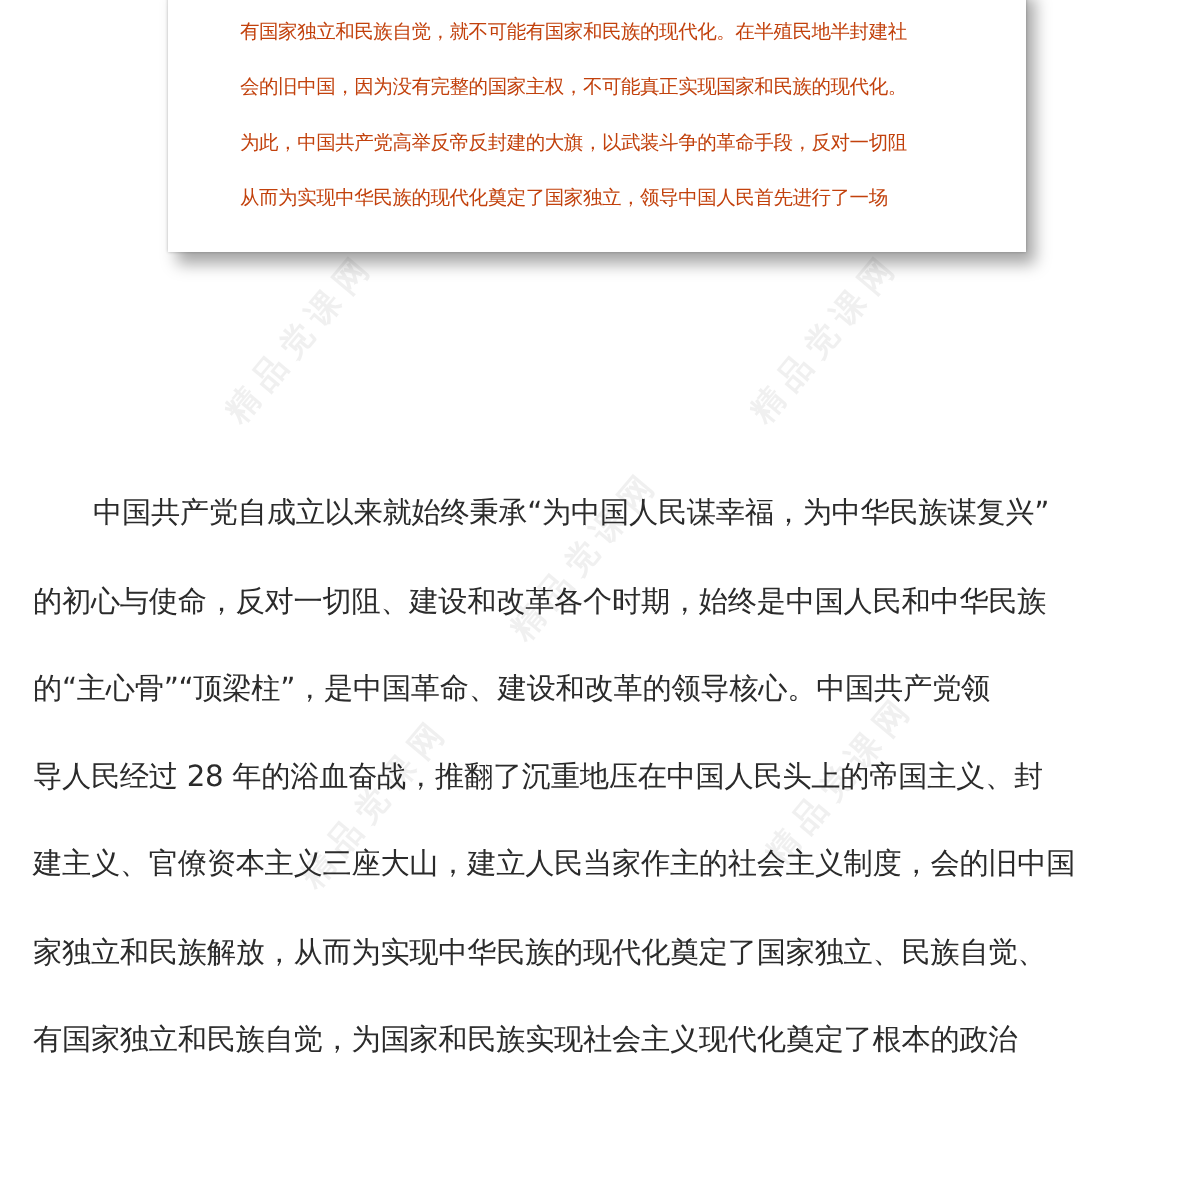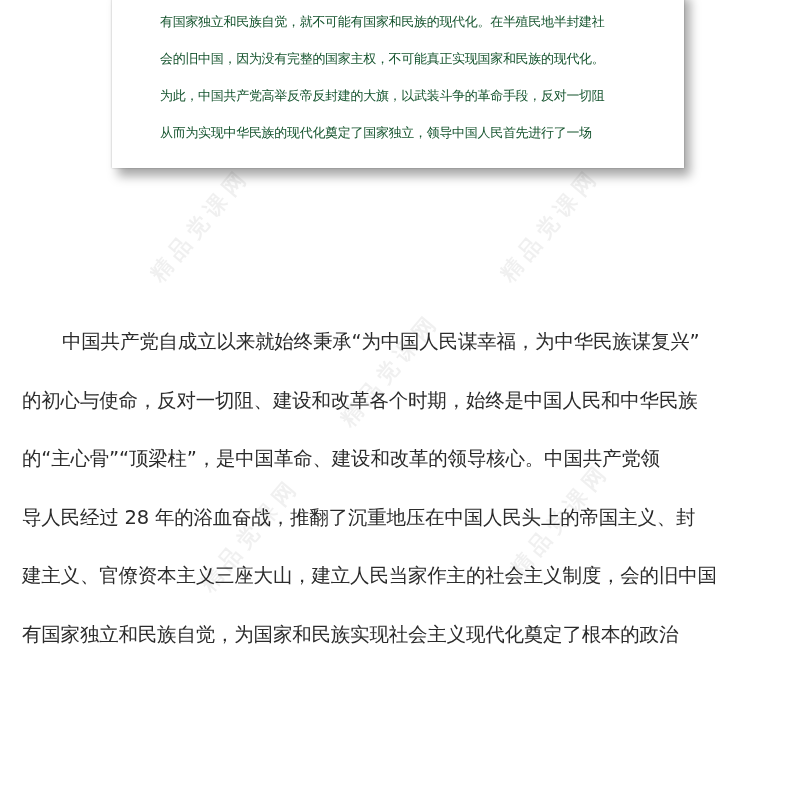--- a/index.html
+++ b/index.html
@@ -14,21 +14,21 @@
     width: 572px; height: 178px;
     background: #ffffff;
     box-shadow: 6px 8px 10px rgba(0,0,0,0.35), 0 0 2px rgba(0,0,0,0.25);
     z-index: 1;
   }
   .card-lines {
     position: absolute; left: 48px; top: 13px; width: 520px;
   }
   .card-line {
     font-size: 13px; line-height: 37px; height: 37px;
-    white-space: nowrap; color: #14532d;
+    white-space: nowrap; color: #c2410c;
     letter-spacing: -0.3px;
   }
   .body-text {
     position: absolute; left: 22px; top: 322px; width: 760px; z-index: 1;
   }
   .body-line {
     font-size: 19.5px; height: 58.5px; line-height: 40px;
     white-space: nowrap; color: #2b2b2b; letter-spacing: -0.2px;
   }
   .body-line.indent { padding-left: 40px; }
@@ -49,20 +49,21 @@
     <div class="card-line">从而为实现中华民族的现代化奠定了国家独立，领导中国人民首先进行了一场</div>
   </div>
 </div>
 
 <div class="body-text">
   <div class="body-line indent">中国共产党自成立以来就始终秉承“为中国人民谋幸福，为中华民族谋复兴”</div>
   <div class="body-line">的初心与使命，反对一切阻、建设和改革各个时期，始终是中国人民和中华民族</div>
   <div class="body-line">的“主心骨”“顶梁柱”，是中国革命、建设和改革的领导核心。中国共产党领</div>
   <div class="body-line">导人民经过 28 年的浴血奋战，推翻了沉重地压在中国人民头上的帝国主义、封</div>
   <div class="body-line">建主义、官僚资本主义三座大山，建立人民当家作主的社会主义制度，会的旧中国</div>
+  <div class="body-line">家独立和民族解放，从而为实现中华民族的现代化奠定了国家独立、民族自觉、</div>
   <div class="body-line">有国家独立和民族自觉，为国家和民族实现社会主义现代化奠定了根本的政治</div>
 </div>
 
 <div class="watermark" style="left:130px; top:210px;">精品党课网</div>
 <div class="watermark" style="left:480px; top:210px;">精品党课网</div>
 <div class="watermark" style="left:320px; top:355px;">精品党课网</div>
 <div class="watermark" style="left:180px; top:520px;">精品党课网</div>
 <div class="watermark" style="left:490px; top:505px;">精品党课网</div>
 
 </body></html>

